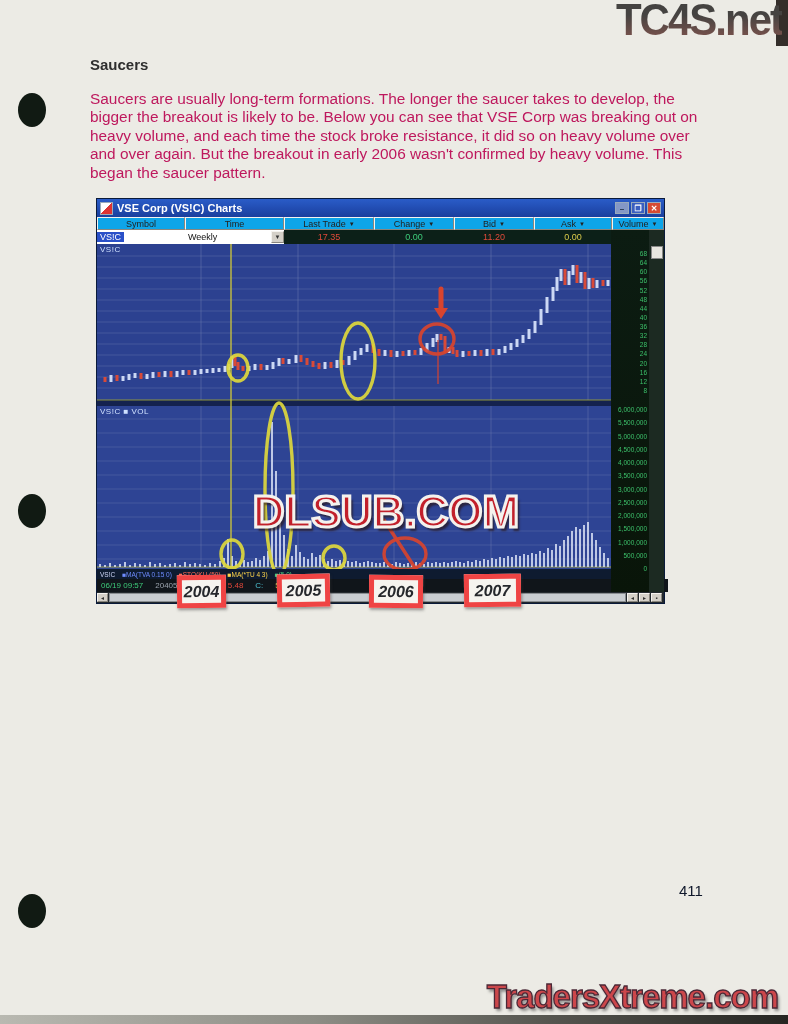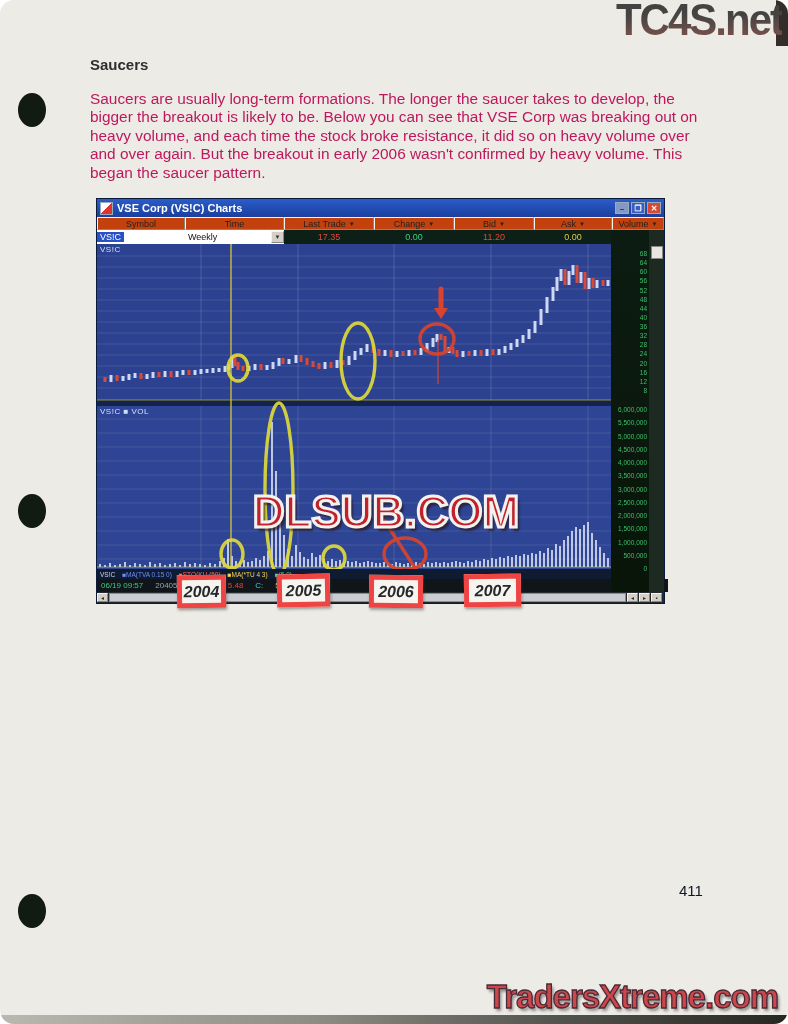--- a/index.html
+++ b/index.html
@@ -1,17 +1,17 @@
 <!DOCTYPE html>
 <html><head>
 <meta charset="utf-8">
 <style>
   html,body{margin:0;padding:0;}
   .page{position:relative;width:788px;height:1024px;background:#ecebe5;overflow:hidden;
-        font-family:"Liberation Sans",sans-serif;border-radius:14px;}
+        font-family:"Liberation Sans",sans-serif;}
   
   .hole{position:absolute;left:18px;width:28px;height:34px;border-radius:50%;background:#111a13;}
   .bottom-edge{position:absolute;left:0;bottom:0;width:788px;height:9px;
       background:linear-gradient(90deg,#b9b9b1 0%,#8d8d85 40%,#55554f 70%,#262622 100%);}
   .corner-strip{position:absolute;right:0;top:0;width:12px;height:46px;background:#342e2a;}
   
   .logo{position:absolute;top:-4px;right:6px;font-size:42px;font-weight:800;letter-spacing:-2px;
       background:linear-gradient(180deg,#454341 40%,#8a5750 100%);
       -webkit-background-clip:text;background-clip:text;color:transparent;
       transform:scaleY(1.05);}
@@ -32,21 +32,21 @@
   .app-icon{width:11px;height:11px;margin-right:4px;border:1px solid #9ab;
       background:linear-gradient(135deg,#fff 50%,#d33 50%);}
   .win-btns{position:absolute;right:3px;top:2.5px;display:flex;gap:2px;}
   .win-btn{width:14px;height:12px;font-size:8px;line-height:12px;text-align:center;color:#fff;
       border:1px solid #9ab;box-sizing:border-box;}
   .btn-min{background:#8498c6;color:#123;}
   .btn-max{background:#3a5fc0;}
   .btn-close{background:#d64a32;}
   
   .qhead{position:absolute;left:0;top:18px;width:567px;height:13px;display:flex;
-      background:#c2410c;font-size:9px;color:#222;}
+      background:#0ea5e9;font-size:9px;color:#222;}
   .qh{border:1px solid;border-color:#f5f3ef #8a867e #8a867e #f5f3ef;box-sizing:border-box;
       display:flex;align-items:center;justify-content:center;gap:3px;overflow:hidden;}
   .qh .arr{font-size:6px;color:#222;}
   .qrow{position:absolute;left:0;top:31px;width:567px;height:14px;display:flex;font-size:9px;}
   .qc{box-sizing:border-box;display:flex;align-items:center;justify-content:center;overflow:hidden;}
   .cell-sym{background:#fff;justify-content:flex-start;}
   .sym-sel{background:#2a50c8;color:#fff;padding:0 3px;font-size:9px;}
   .cell-time{background:#fff;justify-content:space-between;padding-left:3px;color:#111;}
   .dd-btn{width:13px;height:12px;background:#d4d0c8;border:1px solid;font-size:6px;line-height:11px;
       text-align:center;border-color:#f5f3ef #8a867e #8a867e #f5f3ef;box-sizing:border-box;color:#333;}

